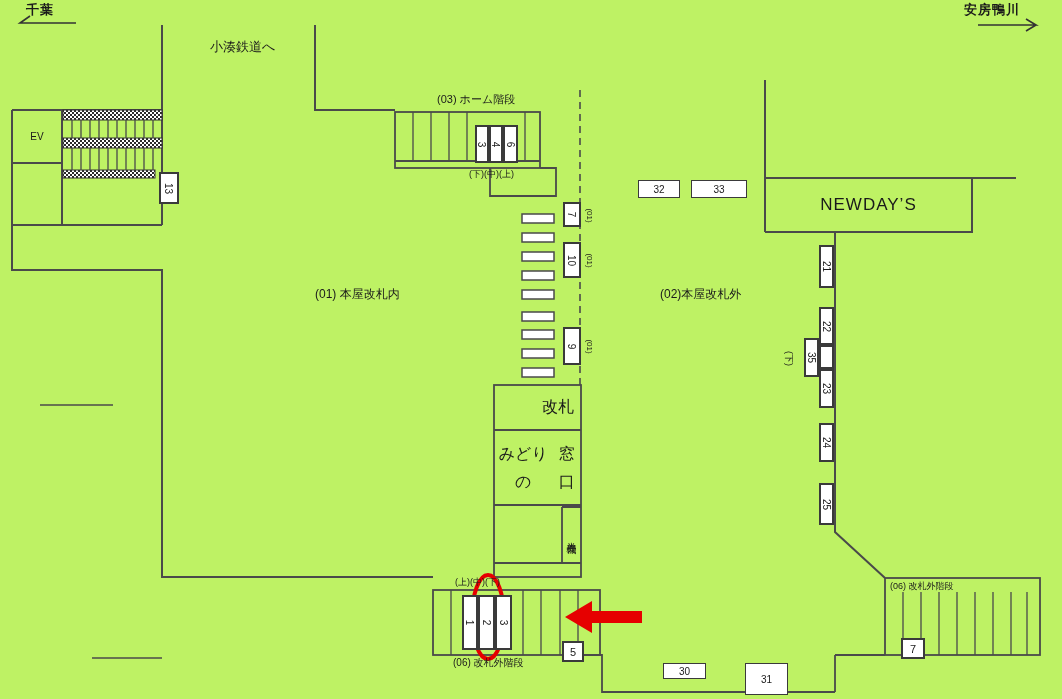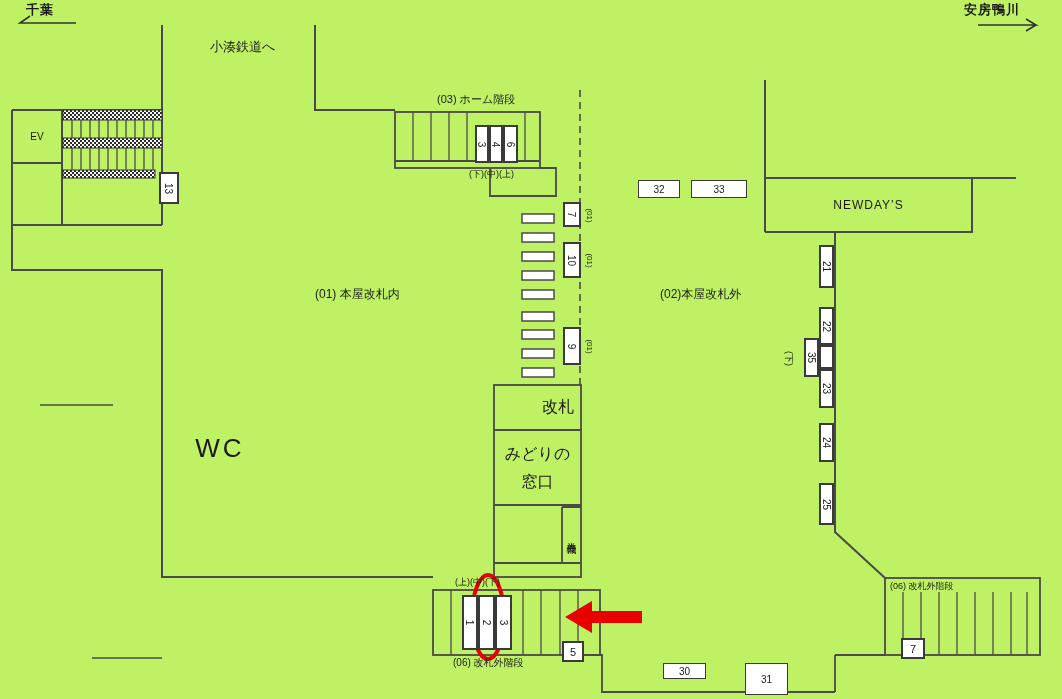--- a/index.html
+++ b/index.html
@@ -123,24 +123,23 @@
   </svg>
 
   <div class="lbl dir" style="left:26px;top:3px;">千葉</div>
   <div class="lbl dir" style="left:964px;top:3px;">安房鴨川</div>
   <div class="lbl" style="left:210px;top:40px;font-size:13px;">小湊鉄道へ</div>
 
   <div class="lbl" style="left:315px;top:288px;">(01) 本屋改札内</div>
   <div class="lbl" style="left:660px;top:288px;">(02)本屋改札外</div>
 
   <div class="room" style="left:12px;top:110px;width:50px;height:53px;font-size:10px;">EV</div>
-  <div class="room" style="left:175px;top:430px;width:90px;height:36px;font-size:26px;letter-spacing:3px;">WC</div>
-  <div class="room" style="left:765px;top:178px;width:207px;height:54px;font-size:12px;letter-spacing:1px;">NEWDAY’S</div>
+  <div class="room" style="left:765px;top:178px;width:207px;height:54px;font-size:17px;letter-spacing:1px;">NEWDAY’S</div>
   <div class="room" style="left:505px;top:385px;width:106px;height:45px;">改札</div>
-  <div class="room" style="left:494px;top:430px;width:87px;height:75px;flex-direction:column;line-height:1.7;">
+  <div class="room" style="left:494px;top:430px;width:87px;height:75px;flex-direction:row;line-height:1.7;">
     <div>みどりの</div>
     <div>窓口</div>
   </div>
   <div class="room vert" style="left:561px;top:507px;width:20px;height:56px;font-size:10px;">券売機</div>
 
   <div class="lbl" style="left:437px;top:93px;font-size:11px;">(03) ホーム階段</div>
   <div class="box vnum" style="left:475px;top:125px;width:14px;height:38px;">
       <span>3</span>
     </div>
   <div class="box vnum" style="left:489px;top:125px;width:14px;height:38px;">

